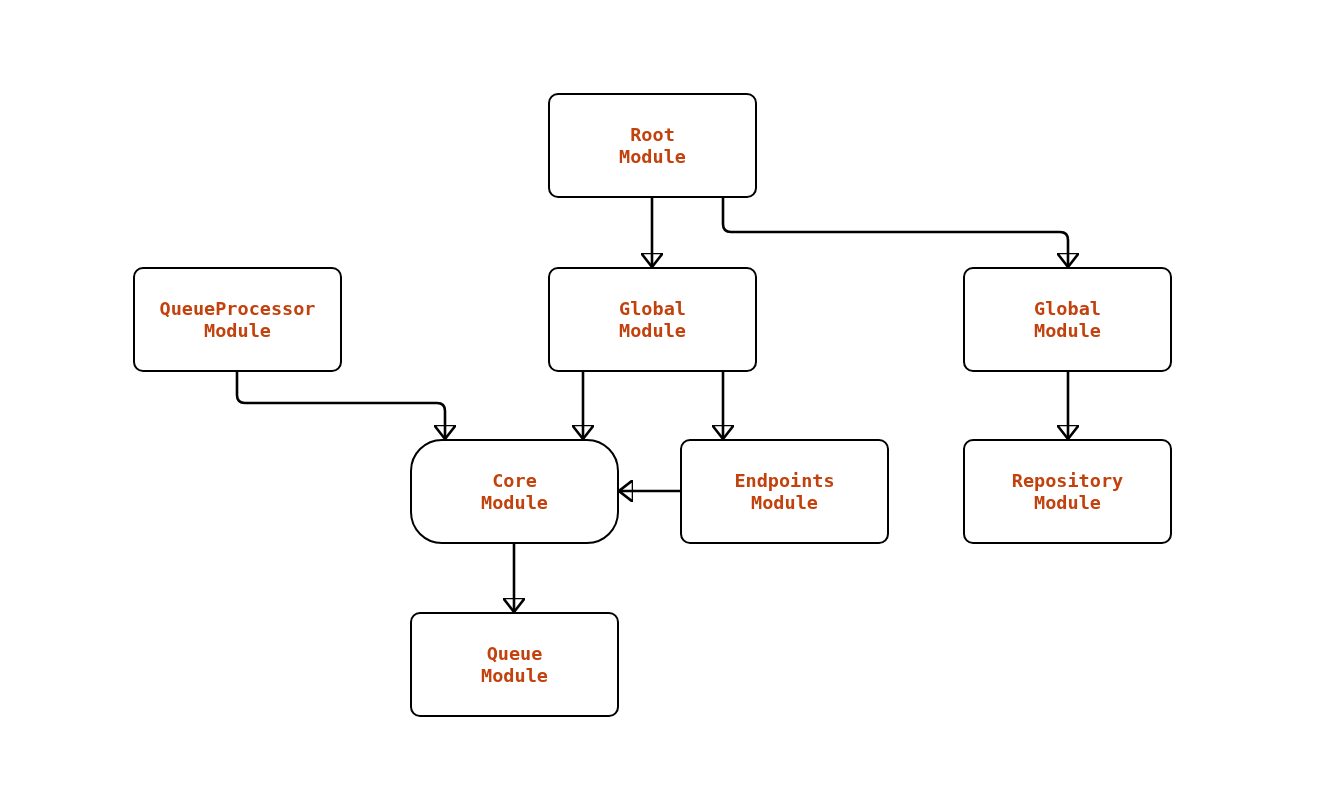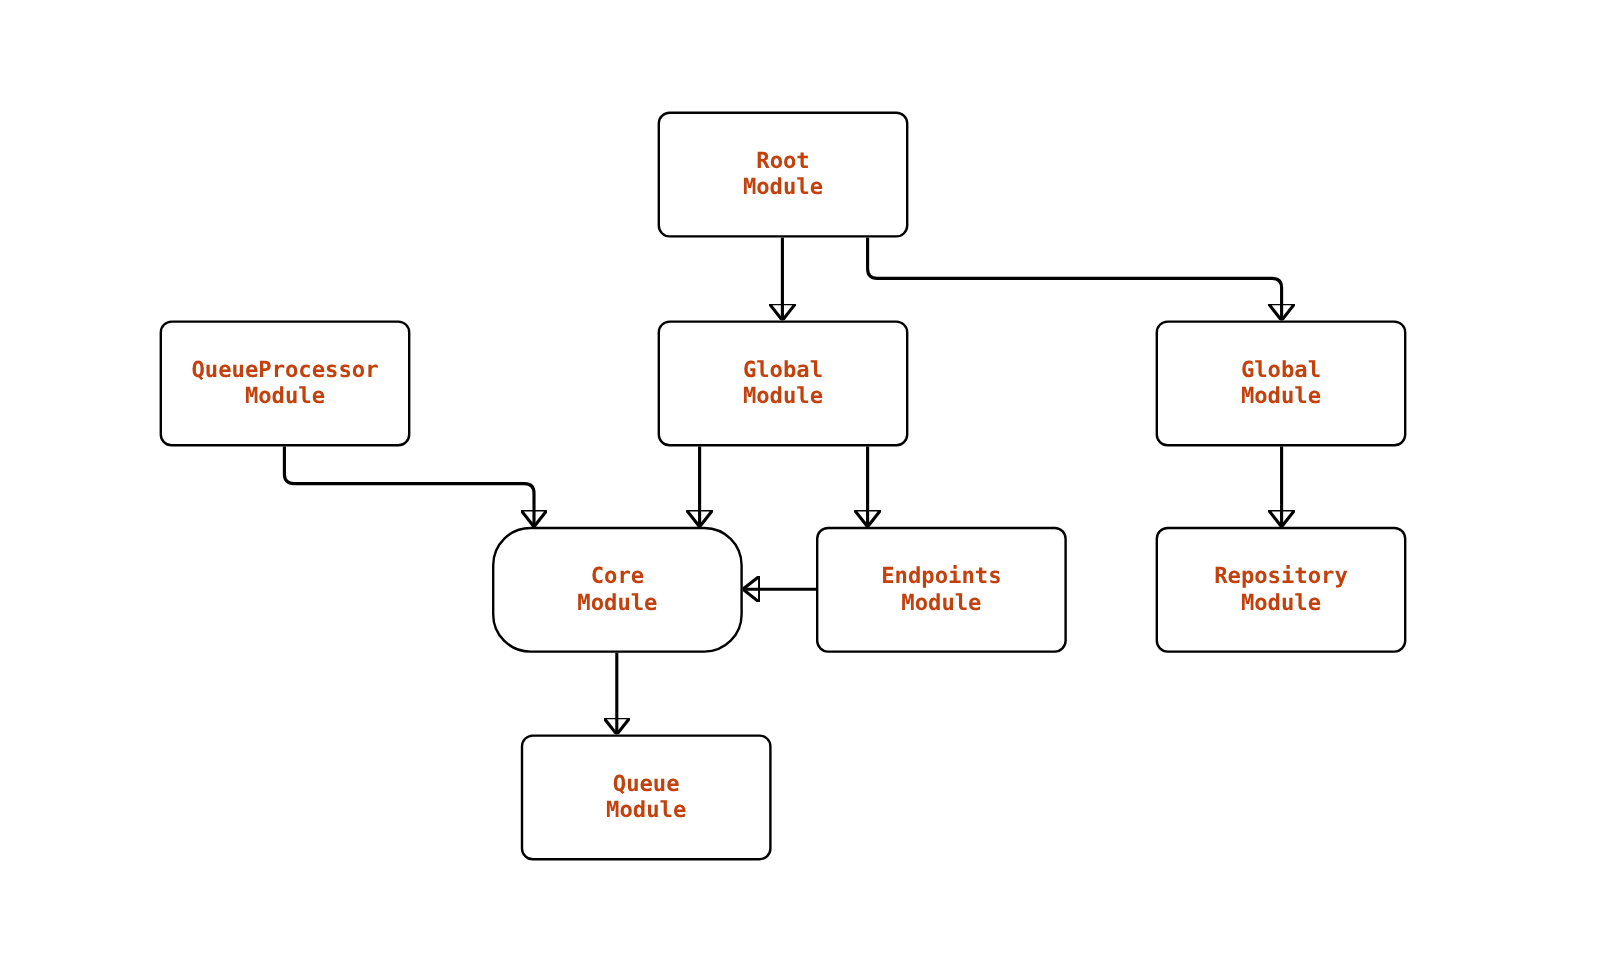--- a/index.html
+++ b/index.html
@@ -47,21 +47,21 @@
   }
   .node .line { display: block; white-space: nowrap; }
 
   .node-root            { left: 548px; top: 93px;  }
   .node-queue-processor { left: 133px; top: 267px; }
   .node-server          { left: 548px; top: 267px; }
   .node-global          { left: 963px; top: 267px; }
   .node-core            { left: 410px; top: 439px; border-radius: 32px; }
   .node-endpoints       { left: 680px; top: 439px; }
   .node-repository      { left: 963px; top: 439px; text-align: center; }
-  .node-queue           { left: 410px; top: 612px; margin-left: 24px; }
+  .node-queue           { left: 410px; top: 612px; }
 </style>
 </head>
 <body>
 
 <div id="canvas">
 
   <svg id="edge-layer" viewBox="0 0 1337 809" xmlns="http://www.w3.org/2000/svg">
     <defs>
       <marker id="arrowhead" markerUnits="userSpaceOnUse" markerWidth="14" markerHeight="22" refX="14" refY="11" orient="auto">
         <path d="M0,0 L14,11 L0,22 Z" fill="#000000" stroke="none"></path>

